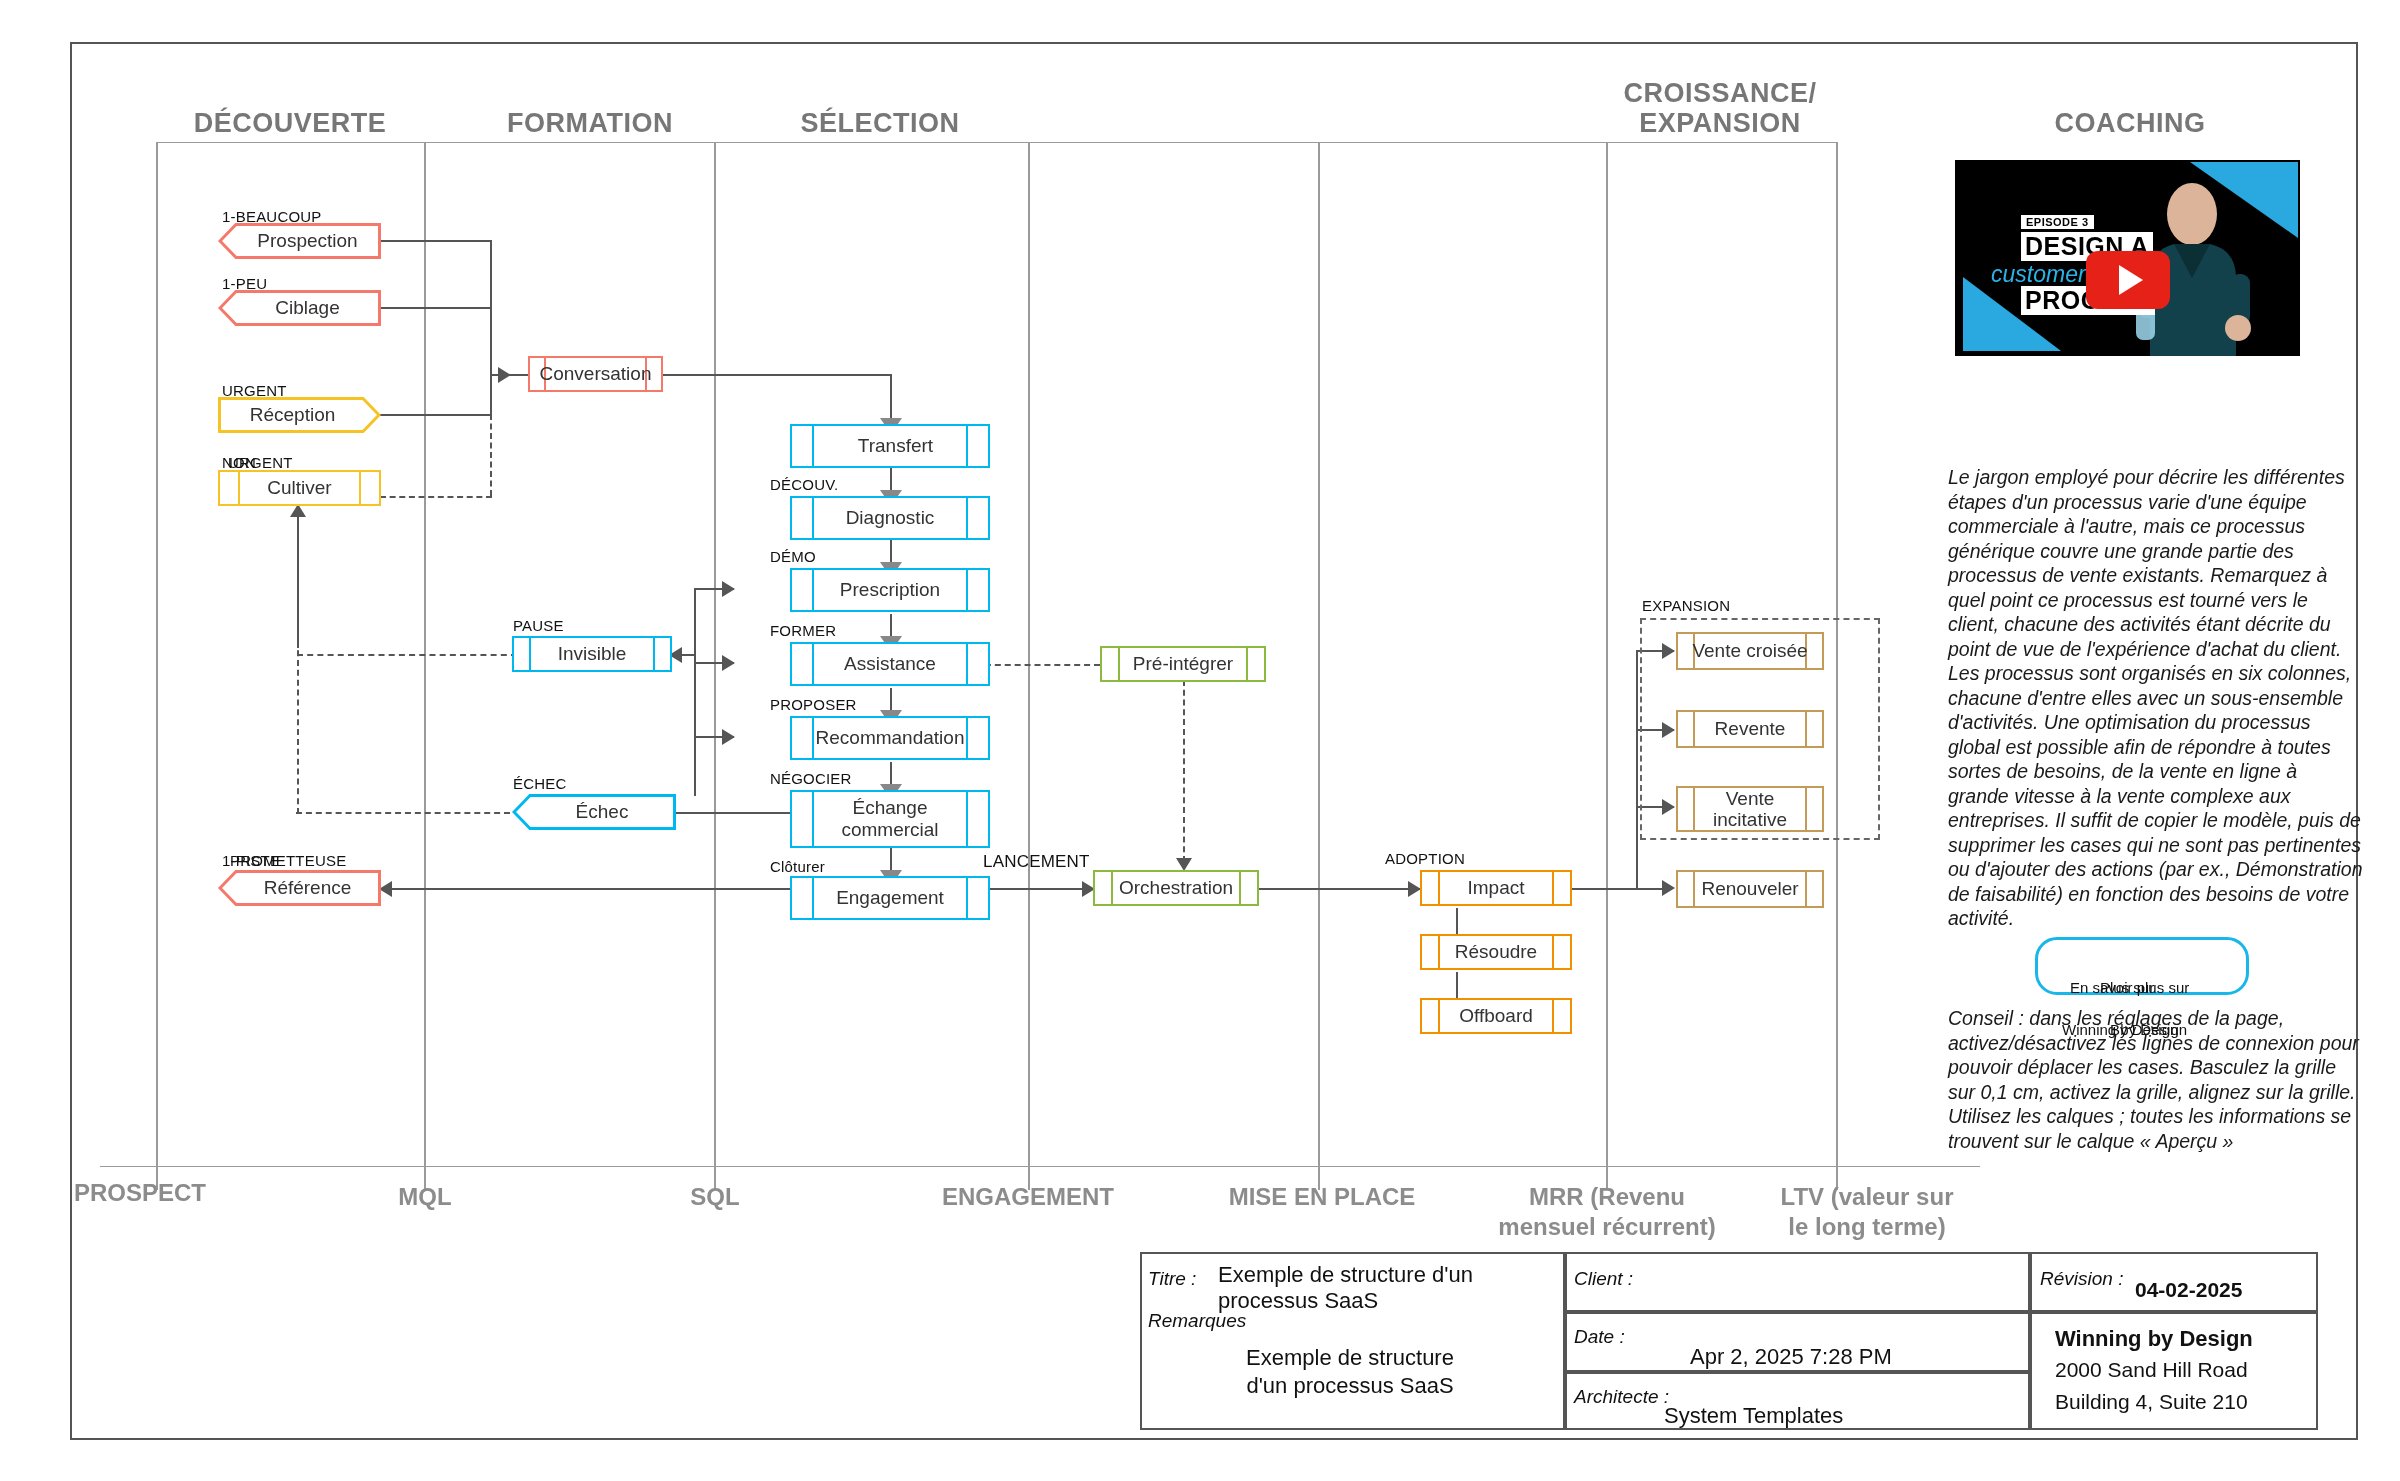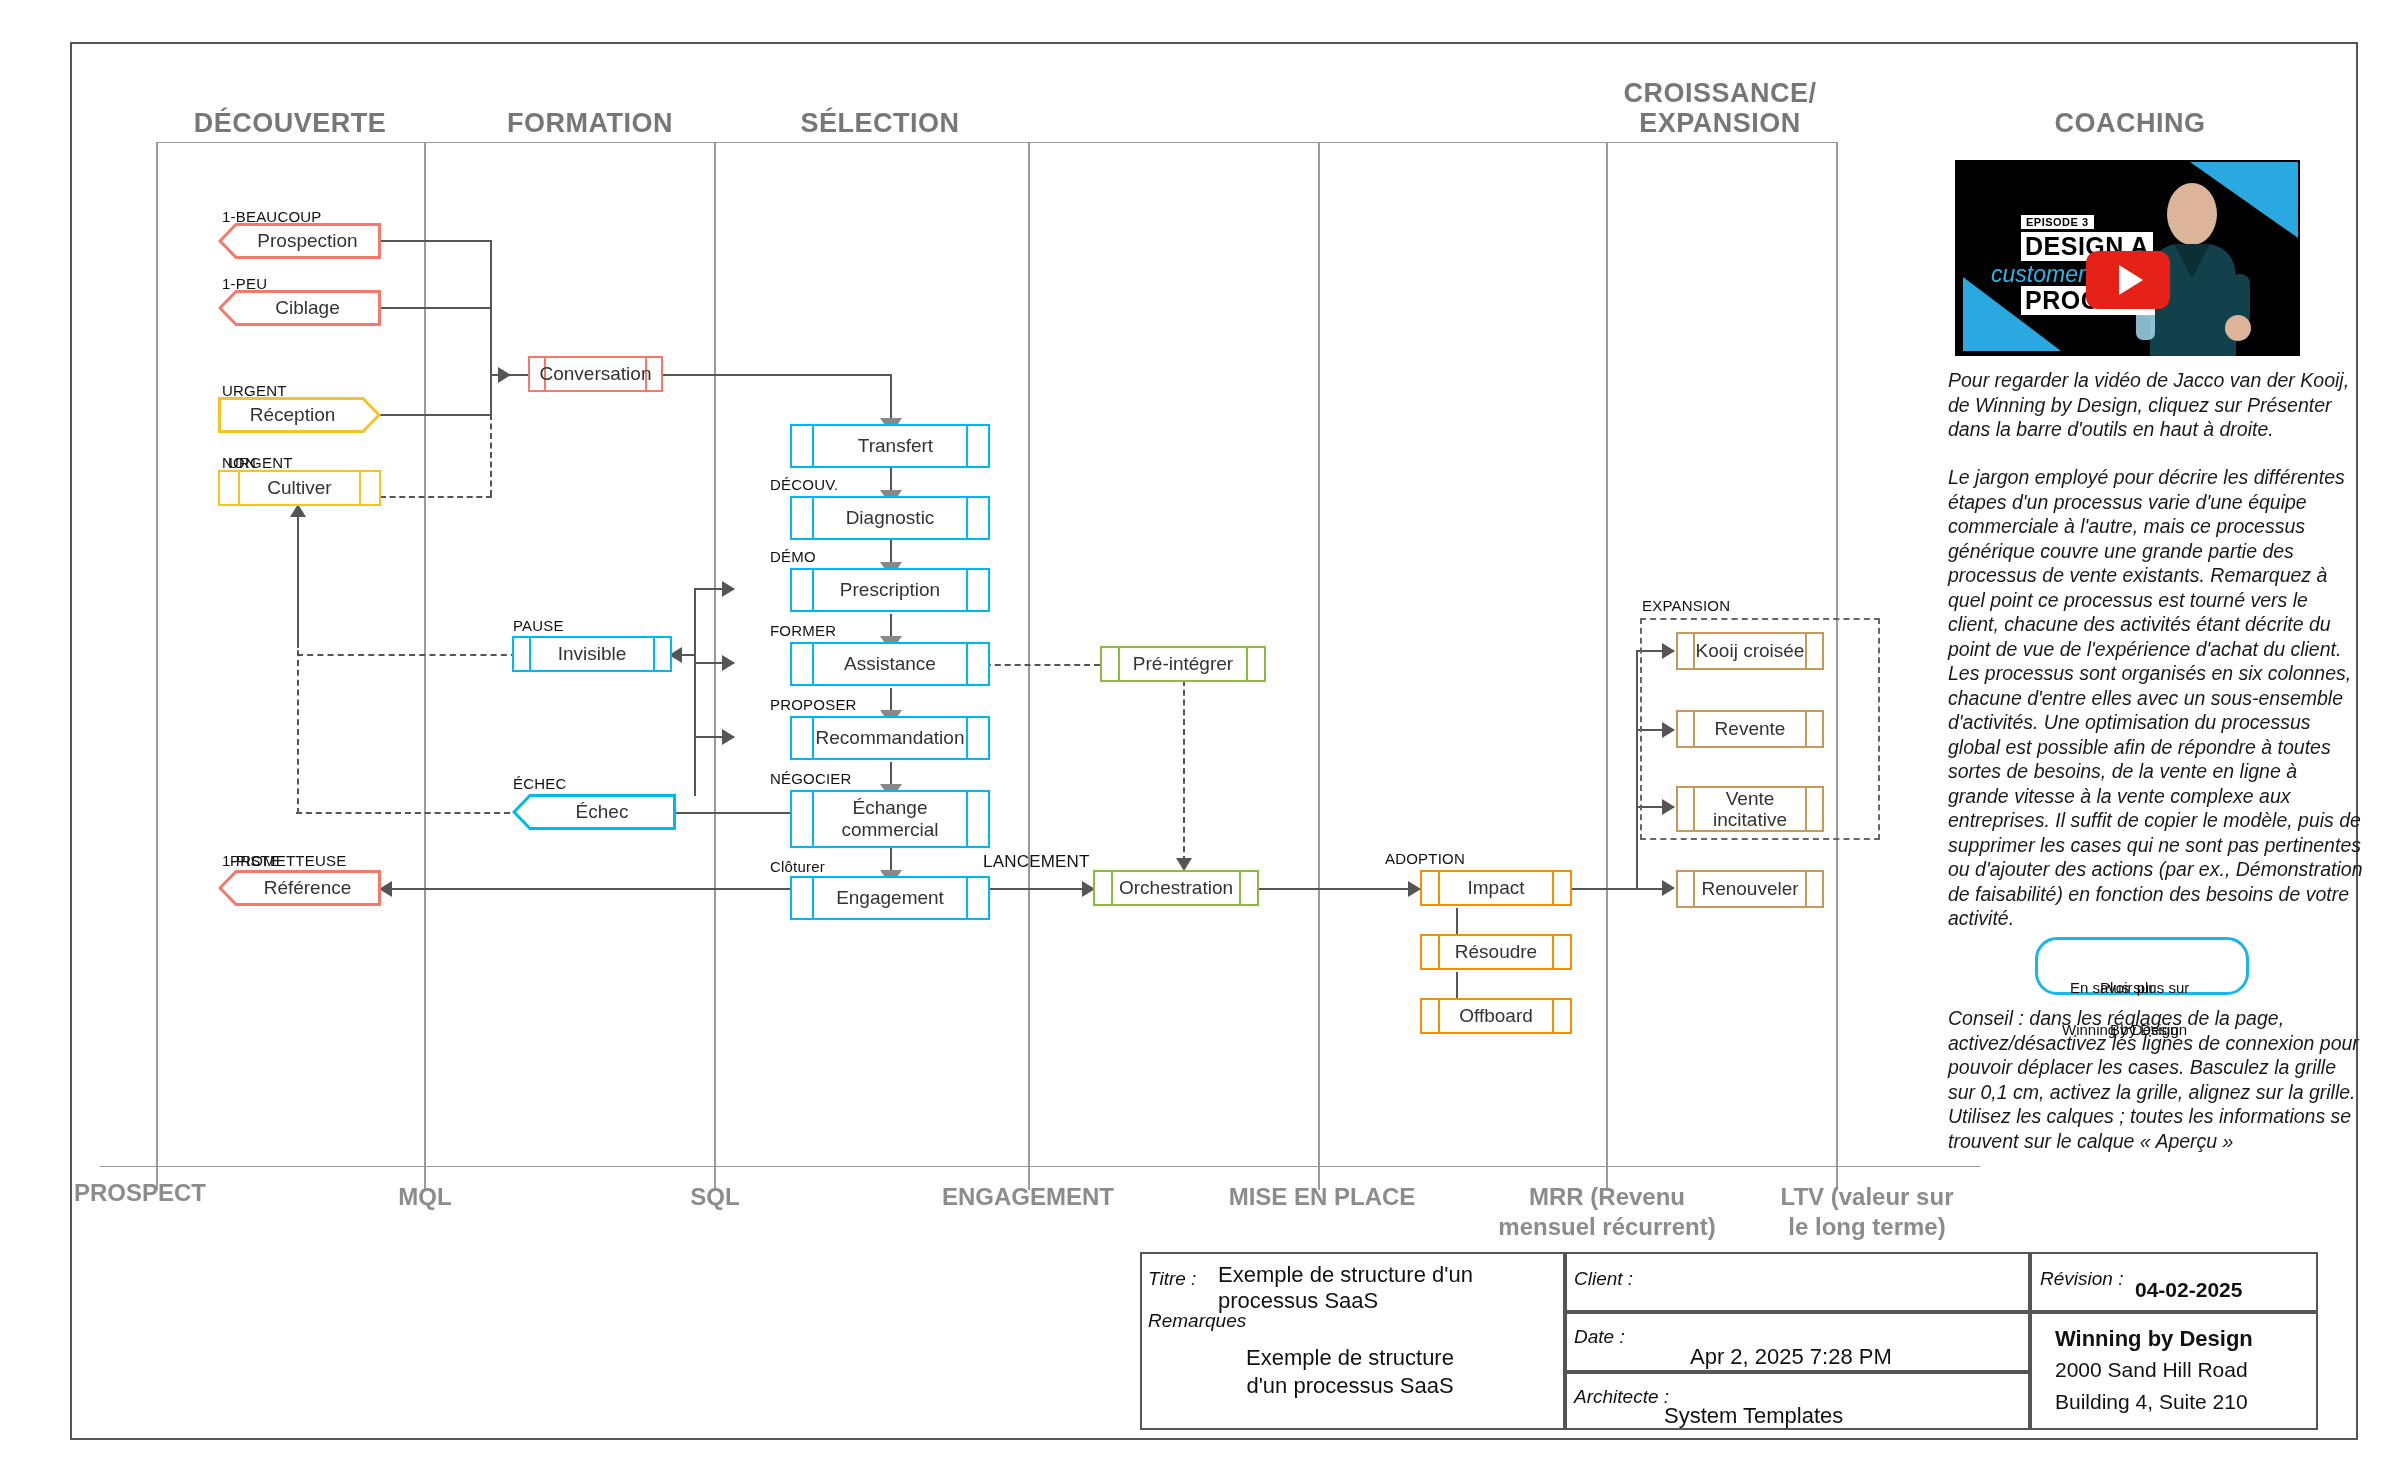--- a/index.html
+++ b/index.html
@@ -357,21 +357,21 @@
   <div class="box" style="left:1420px;top:998px;width:152px;height:36px;border-color:#f29100;">
     <i class="vl" style="left:16px;background:#f29100;"></i>
     <i class="vl" style="right:16px;background:#f29100;"></i>
     <span class="t">Offboard</span>
   </div>
 
   <div class="tag" style="left:1642px;top:597px;">EXPANSION</div>
   <div class="box" style="left:1676px;top:632px;width:148px;height:38px;border-color:#c39b56;">
     <i class="vl" style="left:15px;background:#c39b56;"></i>
     <i class="vl" style="right:15px;background:#c39b56;"></i>
-    <span class="t" style="padding:0 2px;">Kooij croisée</span>
+    <span class="t" style="padding:0 2px;">Vente croisée</span>
   </div>
   <div class="box" style="left:1676px;top:710px;width:148px;height:38px;border-color:#c39b56;">
     <i class="vl" style="left:15px;background:#c39b56;"></i>
     <i class="vl" style="right:15px;background:#c39b56;"></i>
     <span class="t">Revente</span>
   </div>
   <div class="box" style="left:1676px;top:786px;width:148px;height:46px;border-color:#c39b56;flex-direction:column;">
     <i class="vl" style="left:15px;background:#c39b56;"></i>
     <i class="vl" style="right:15px;background:#c39b56;"></i>
     <span class="t" style="line-height:21px;">Vente</span>
@@ -401,21 +401,20 @@
     </svg>
     <div class="ep" style="left:66px;top:55px;">EPISODE 3</div>
     <div class="vt1" style="left:66px;top:72px;">DESIGN A</div>
     <div class="vt2" style="left:36px;top:101px;">customer centric</div>
     <div class="vt3" style="left:66px;top:126px;">PROCESS</div>
     <div class="ytbtn" style="left:131px;top:91px;">
       <div class="yttri" style="left:33px;top:14px;"></div>
     </div>
   </div>
 
-  <div class="ctext" style="left:1948px;top:368px;">Pour regarder la vidéo de Jacco van der Kooij, de Winning by Design, cliquez sur Présenter dans la barre d'outils en haut à droite.</div>
   <div class="ctext" style="left:1948px;top:465px;">Le jargon employé pour décrire les différentes étapes d'un processus varie d'une équipe commerciale à l'autre, mais ce processus générique couvre une grande partie des processus de vente existants. Remarquez à quel point ce processus est tourné vers le client, chacune des activités étant décrite du point de vue de l'expérience d'achat du client. Les processus sont organisés en six colonnes, chacune d'entre elles avec un sous-ensemble d'activités. Une optimisation du processus global est possible afin de répondre à toutes sortes de besoins, de la vente en ligne à grande vitesse à la vente complexe aux entreprises. Il suffit de copier le modèle, puis de supprimer les cases qui ne sont pas pertinentes ou d'ajouter des actions (par ex., Démonstration de faisabilité) en fonction des besoins de votre activité.</div>
 
   <div class="cbtn" style="left:2035px;top:937px;width:208px;height:52px;">
     <div class="ovl" style="width:180px;height:40px;">
       <div class="ovlwrap" style="width:180px;height:19px;margin-top:32px;">
         <span style="left:18px;">En savoir plus sur</span>
         <span style="left:48px;">Plus sur</span>
       </div>
       <div class="ovlwrap" style="width:180px;height:19px;margin-top:19px;">
         <span style="left:10px;">Winning by Design</span>

